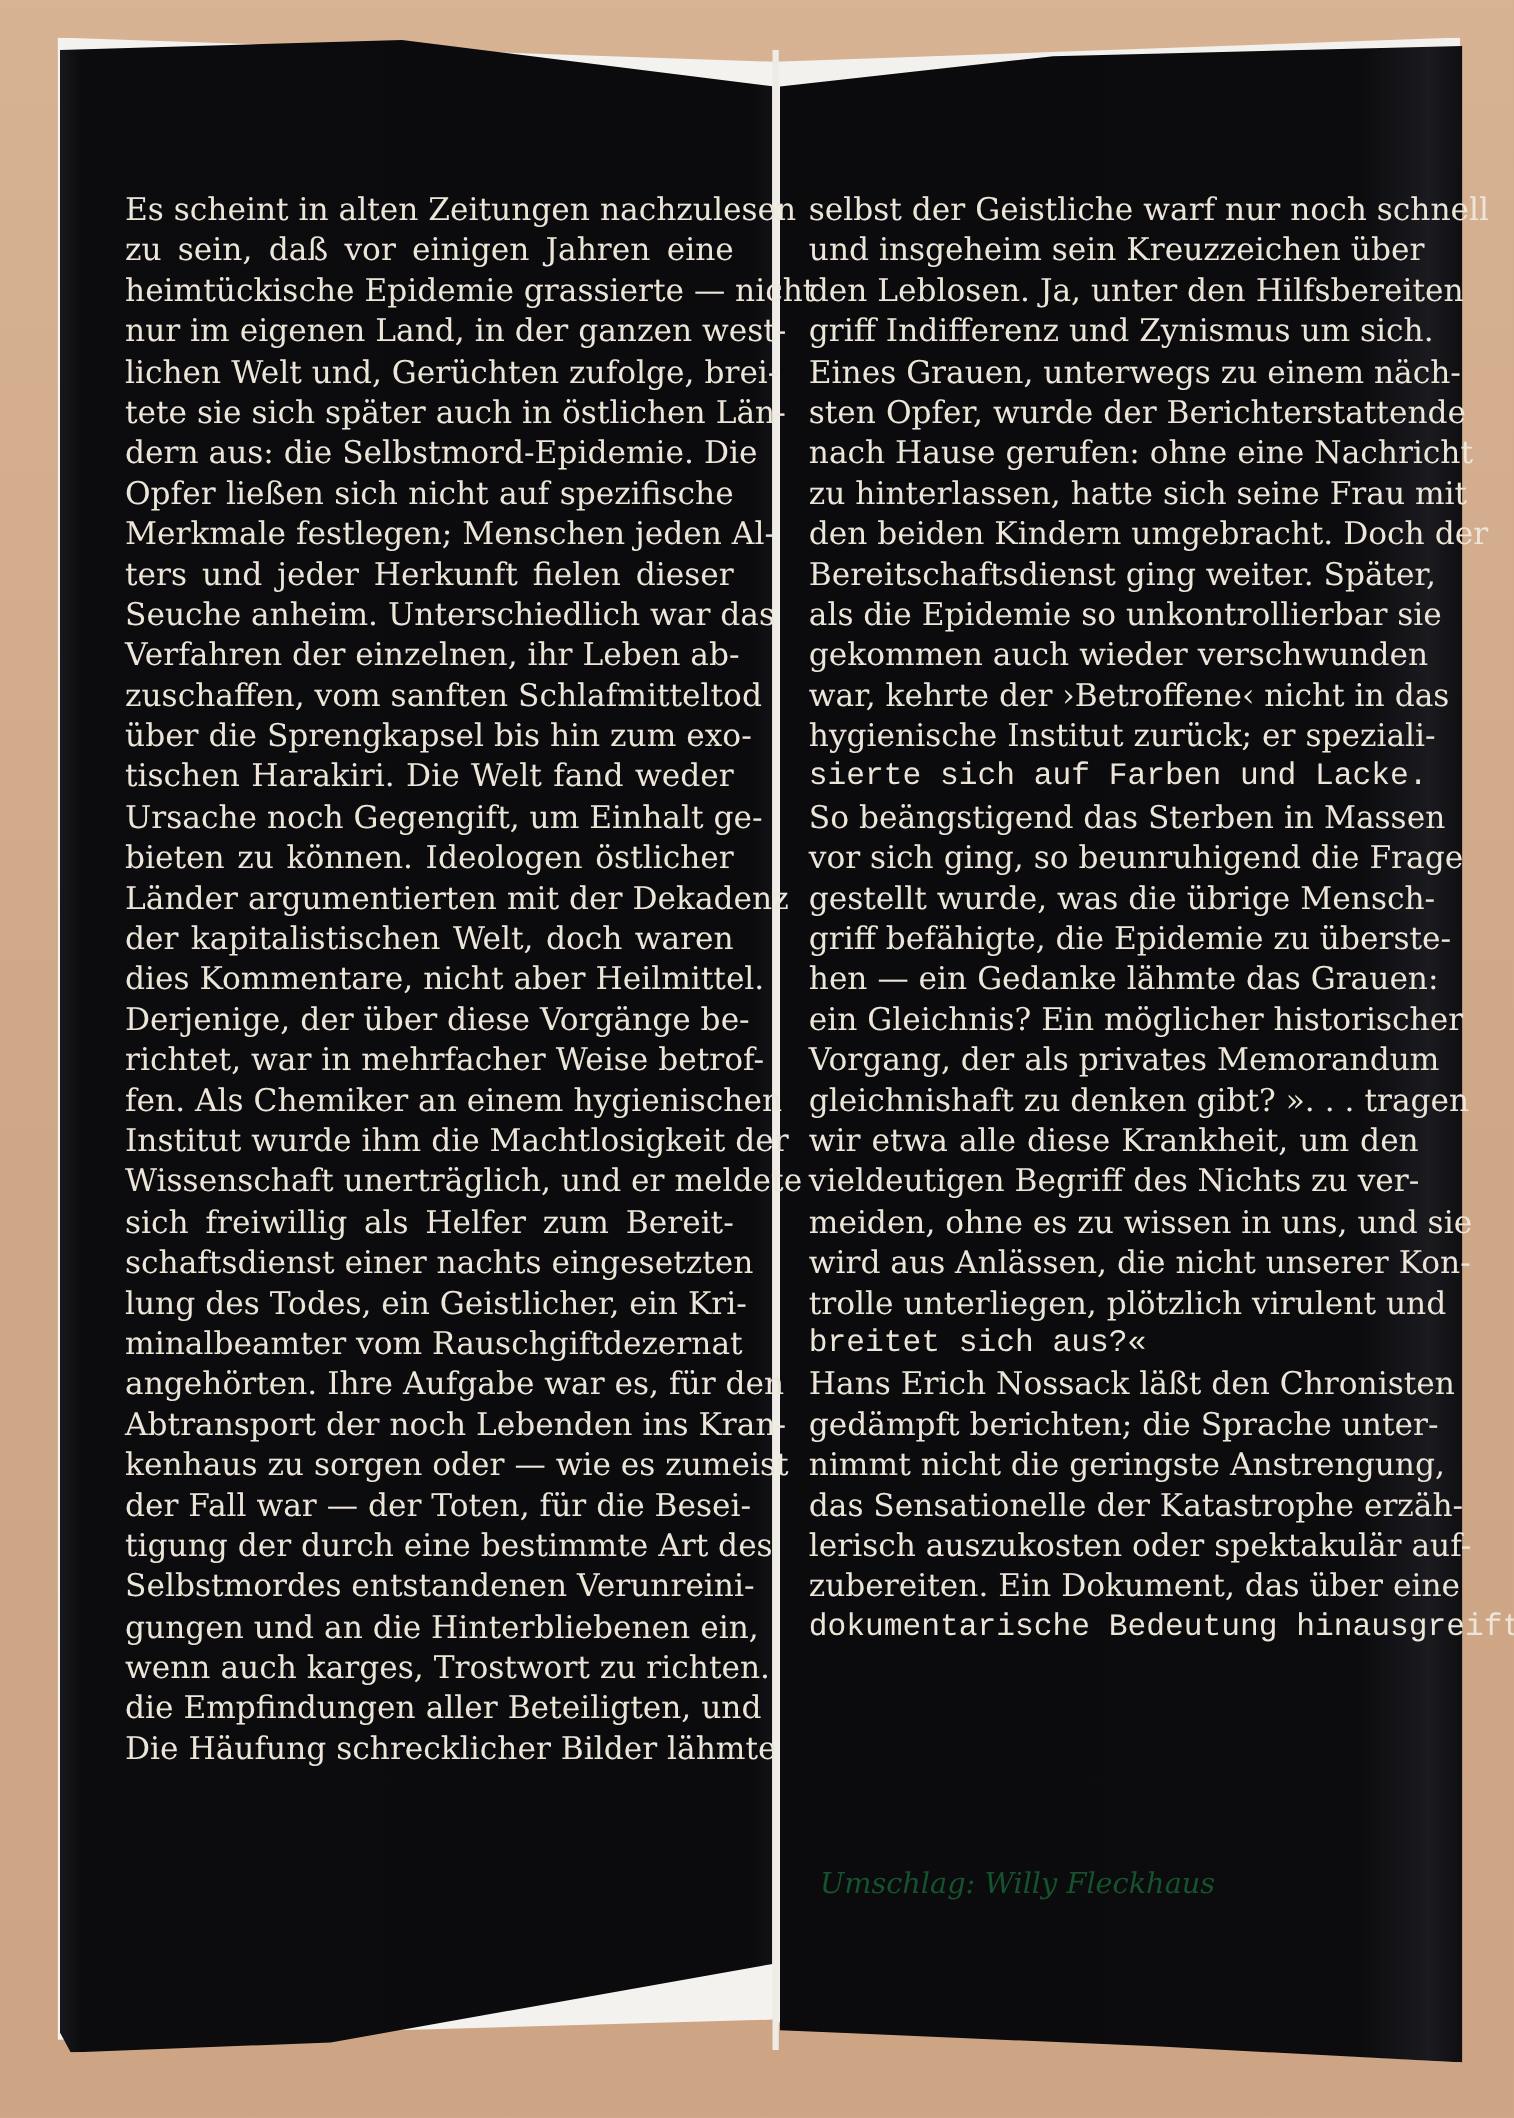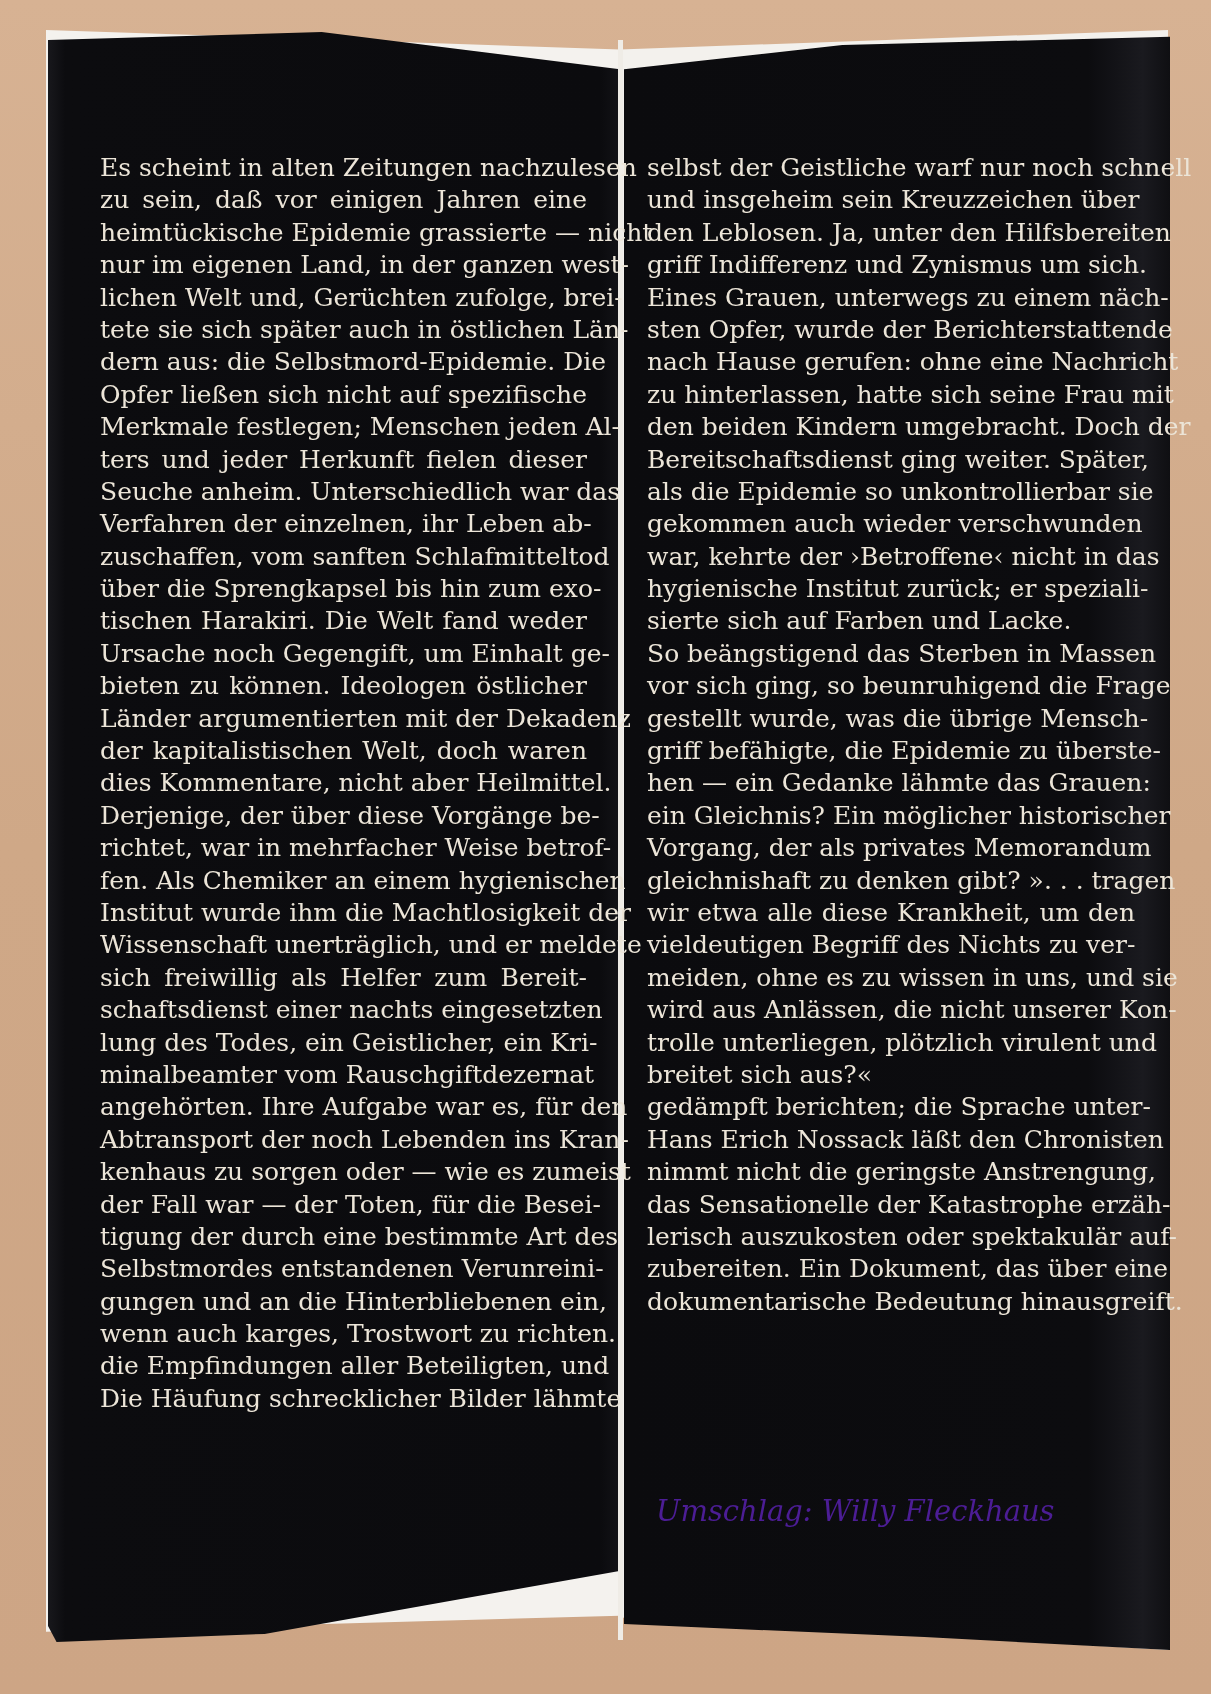--- a/index.html
+++ b/index.html
@@ -77,28 +77,29 @@
     }
     .line {
       display: block;
       white-space: nowrap;
       text-align: justify;
       text-align-last: justify;
       height: 32.4px;
     }
     .line.last {
       text-align-last: left;
+      font-family: Liberation Mono, monospace;
     }
     .credit {
       position: absolute;
       left: 656px;
       top: 1494px;
-      color: #4c1d95;
+      color: #14532d;
       font-style: italic;
-      font-size: 29px;
+      font-size: 23px;
       font-family: "DejaVu Serif", "Liberation Serif", serif;
       white-space: nowrap;
     }
     .seam {
       position: absolute;
       left: 618px;
       top: 40px;
       width: 5px;
       height: 1600px;
       background: #efece6;
@@ -179,22 +180,22 @@
     <span class="line">hen — ein Gedanke lähmte das Grauen:</span>
     <span class="line">ein Gleichnis? Ein möglicher historischer</span>
     <span class="line">Vorgang, der als privates Memorandum</span>
     <span class="line">gleichnishaft zu denken gibt? ». . . tragen</span>
     <span class="line">wir etwa alle diese Krankheit, um den</span>
     <span class="line">vieldeutigen Begriff des Nichts zu ver-</span>
     <span class="line">meiden, ohne es zu wissen in uns, und sie</span>
     <span class="line">wird aus Anlässen, die nicht unserer Kon-</span>
     <span class="line">trolle unterliegen, plötzlich virulent und</span>
     <span class="line last">breitet sich aus?«</span>
+    <span class="line">Hans Erich Nossack läßt den Chronisten</span>
     <span class="line">gedämpft berichten; die Sprache unter-</span>
-    <span class="line">Hans Erich Nossack läßt den Chronisten</span>
     <span class="line">nimmt nicht die geringste Anstrengung,</span>
     <span class="line">das Sensationelle der Katastrophe erzäh-</span>
     <span class="line">lerisch auszukosten oder spektakulär auf-</span>
     <span class="line">zubereiten. Ein Dokument, das über eine</span>
     <span class="line last">dokumentarische Bedeutung hinausgreift.</span>
   </div>
 
 <div class="credit">Umschlag: Willy Fleckhaus</div>
 
 </body></html>

